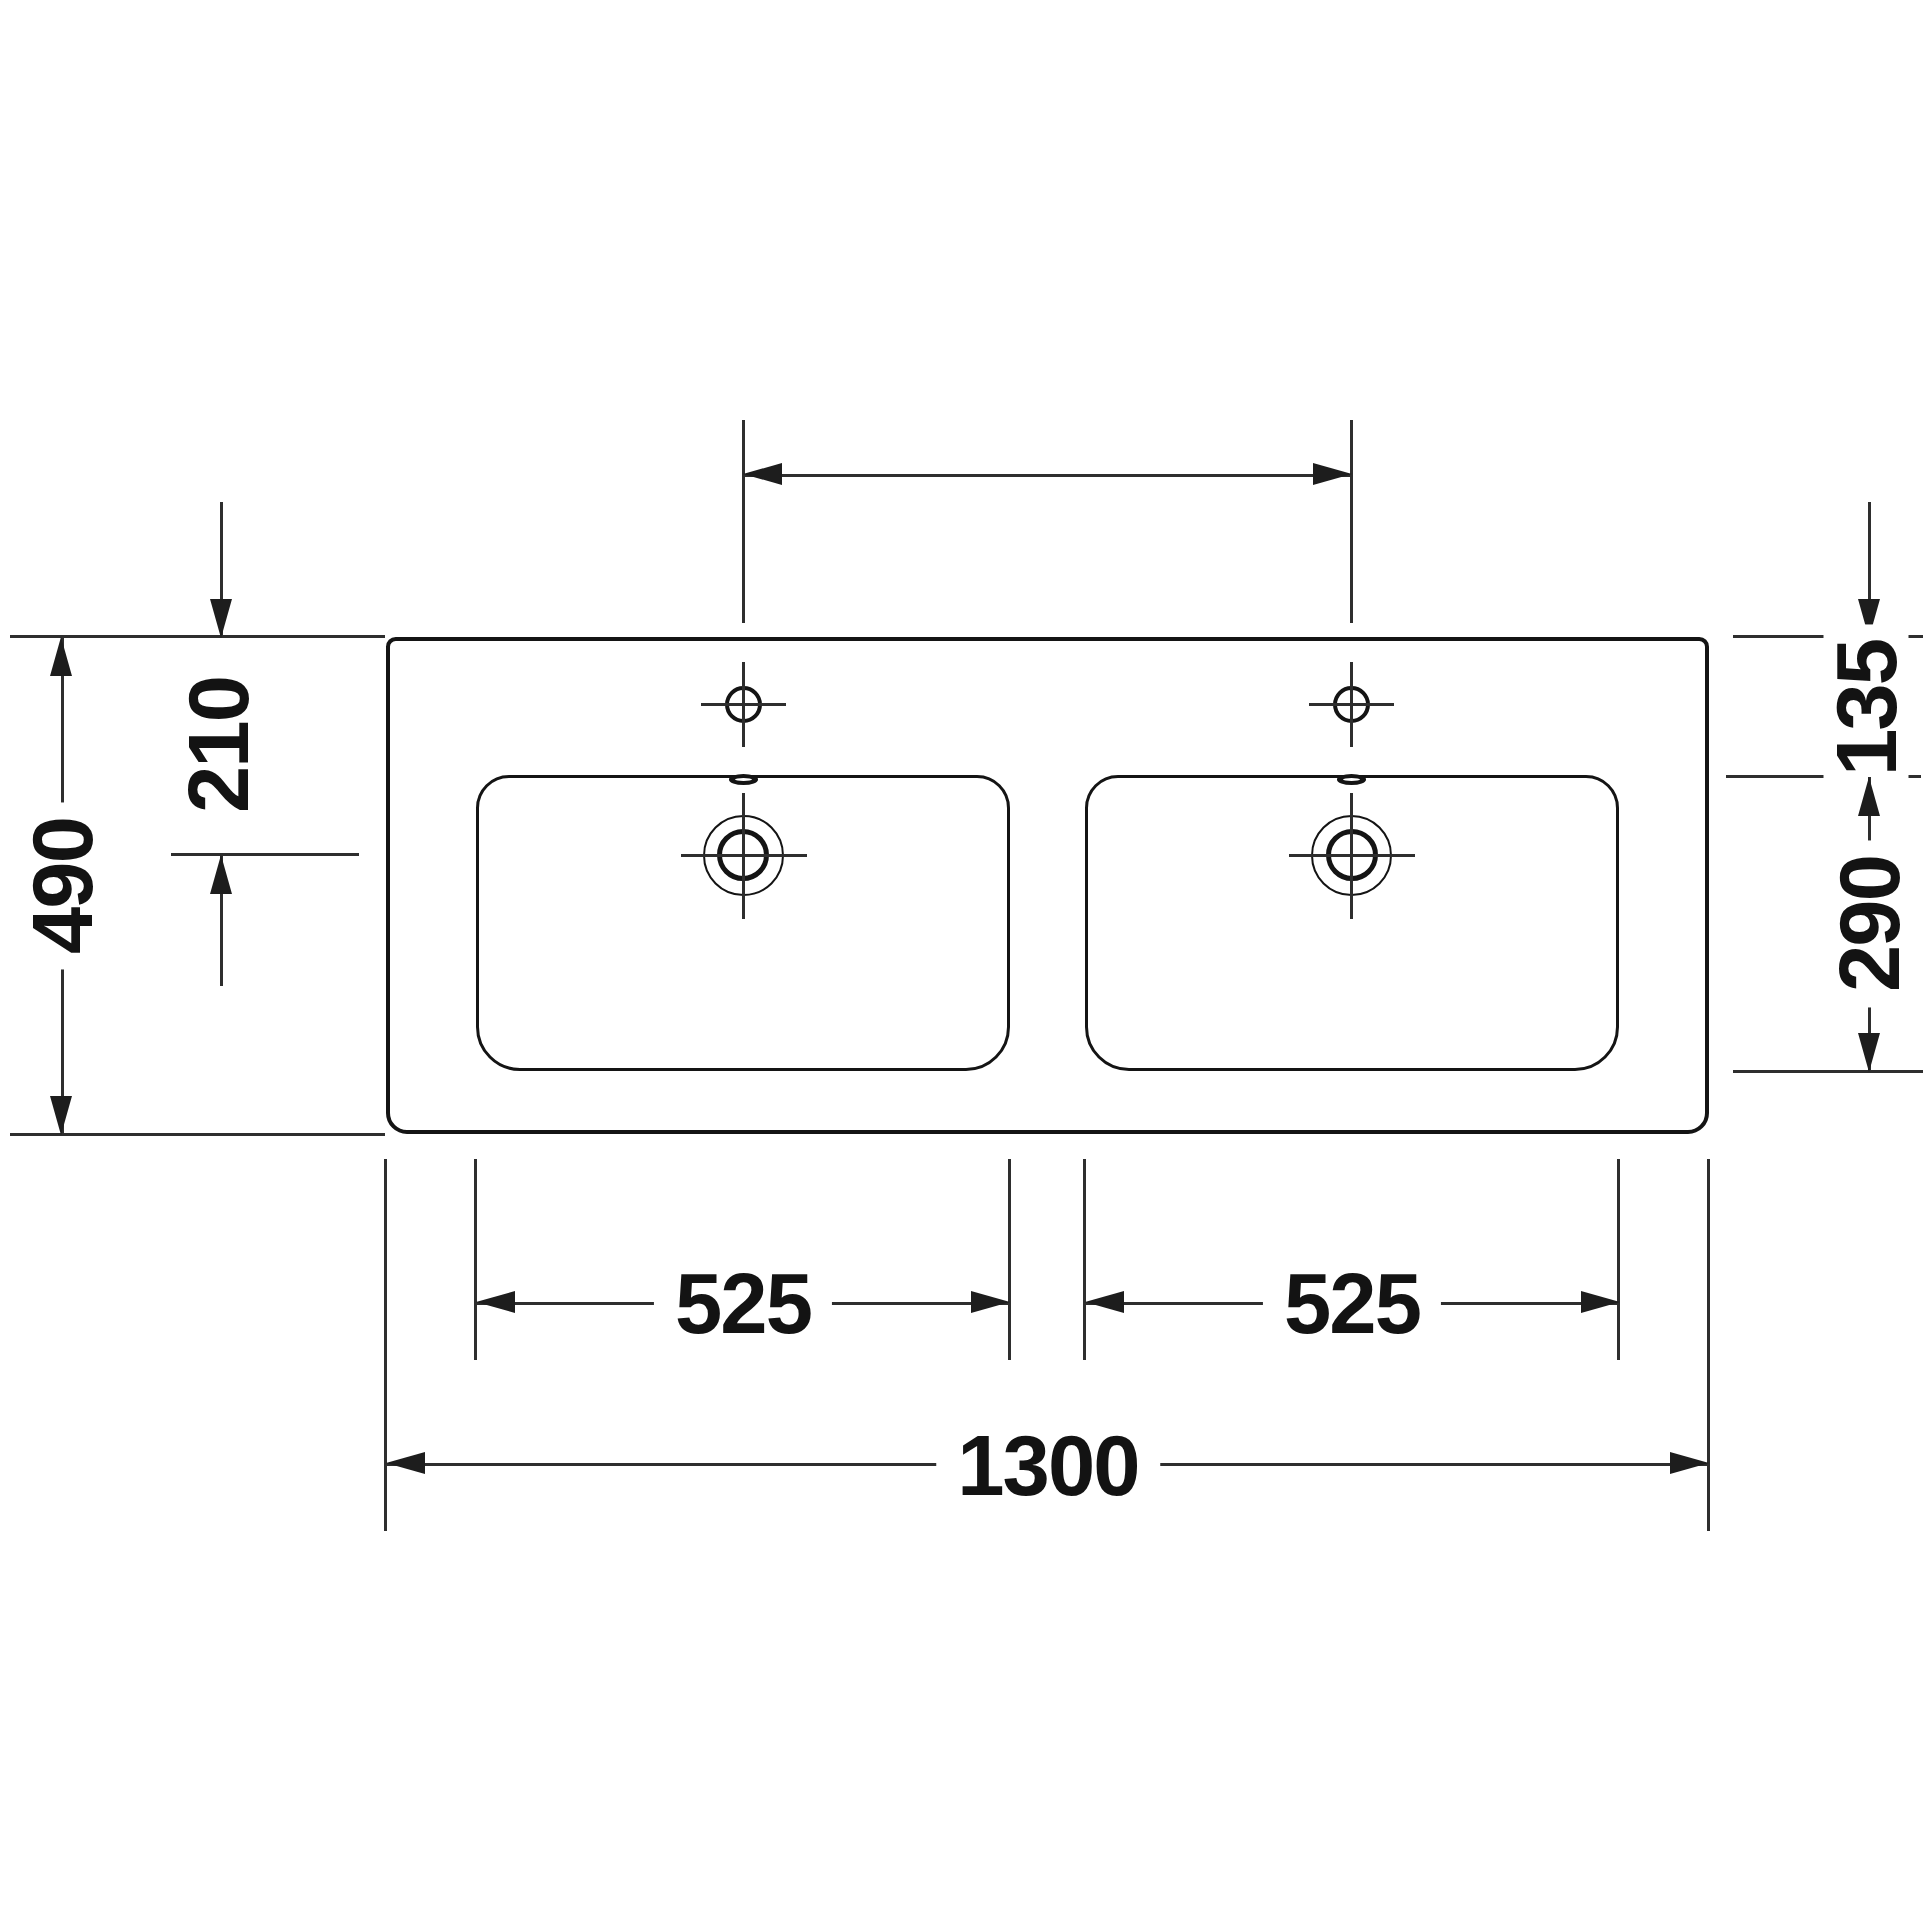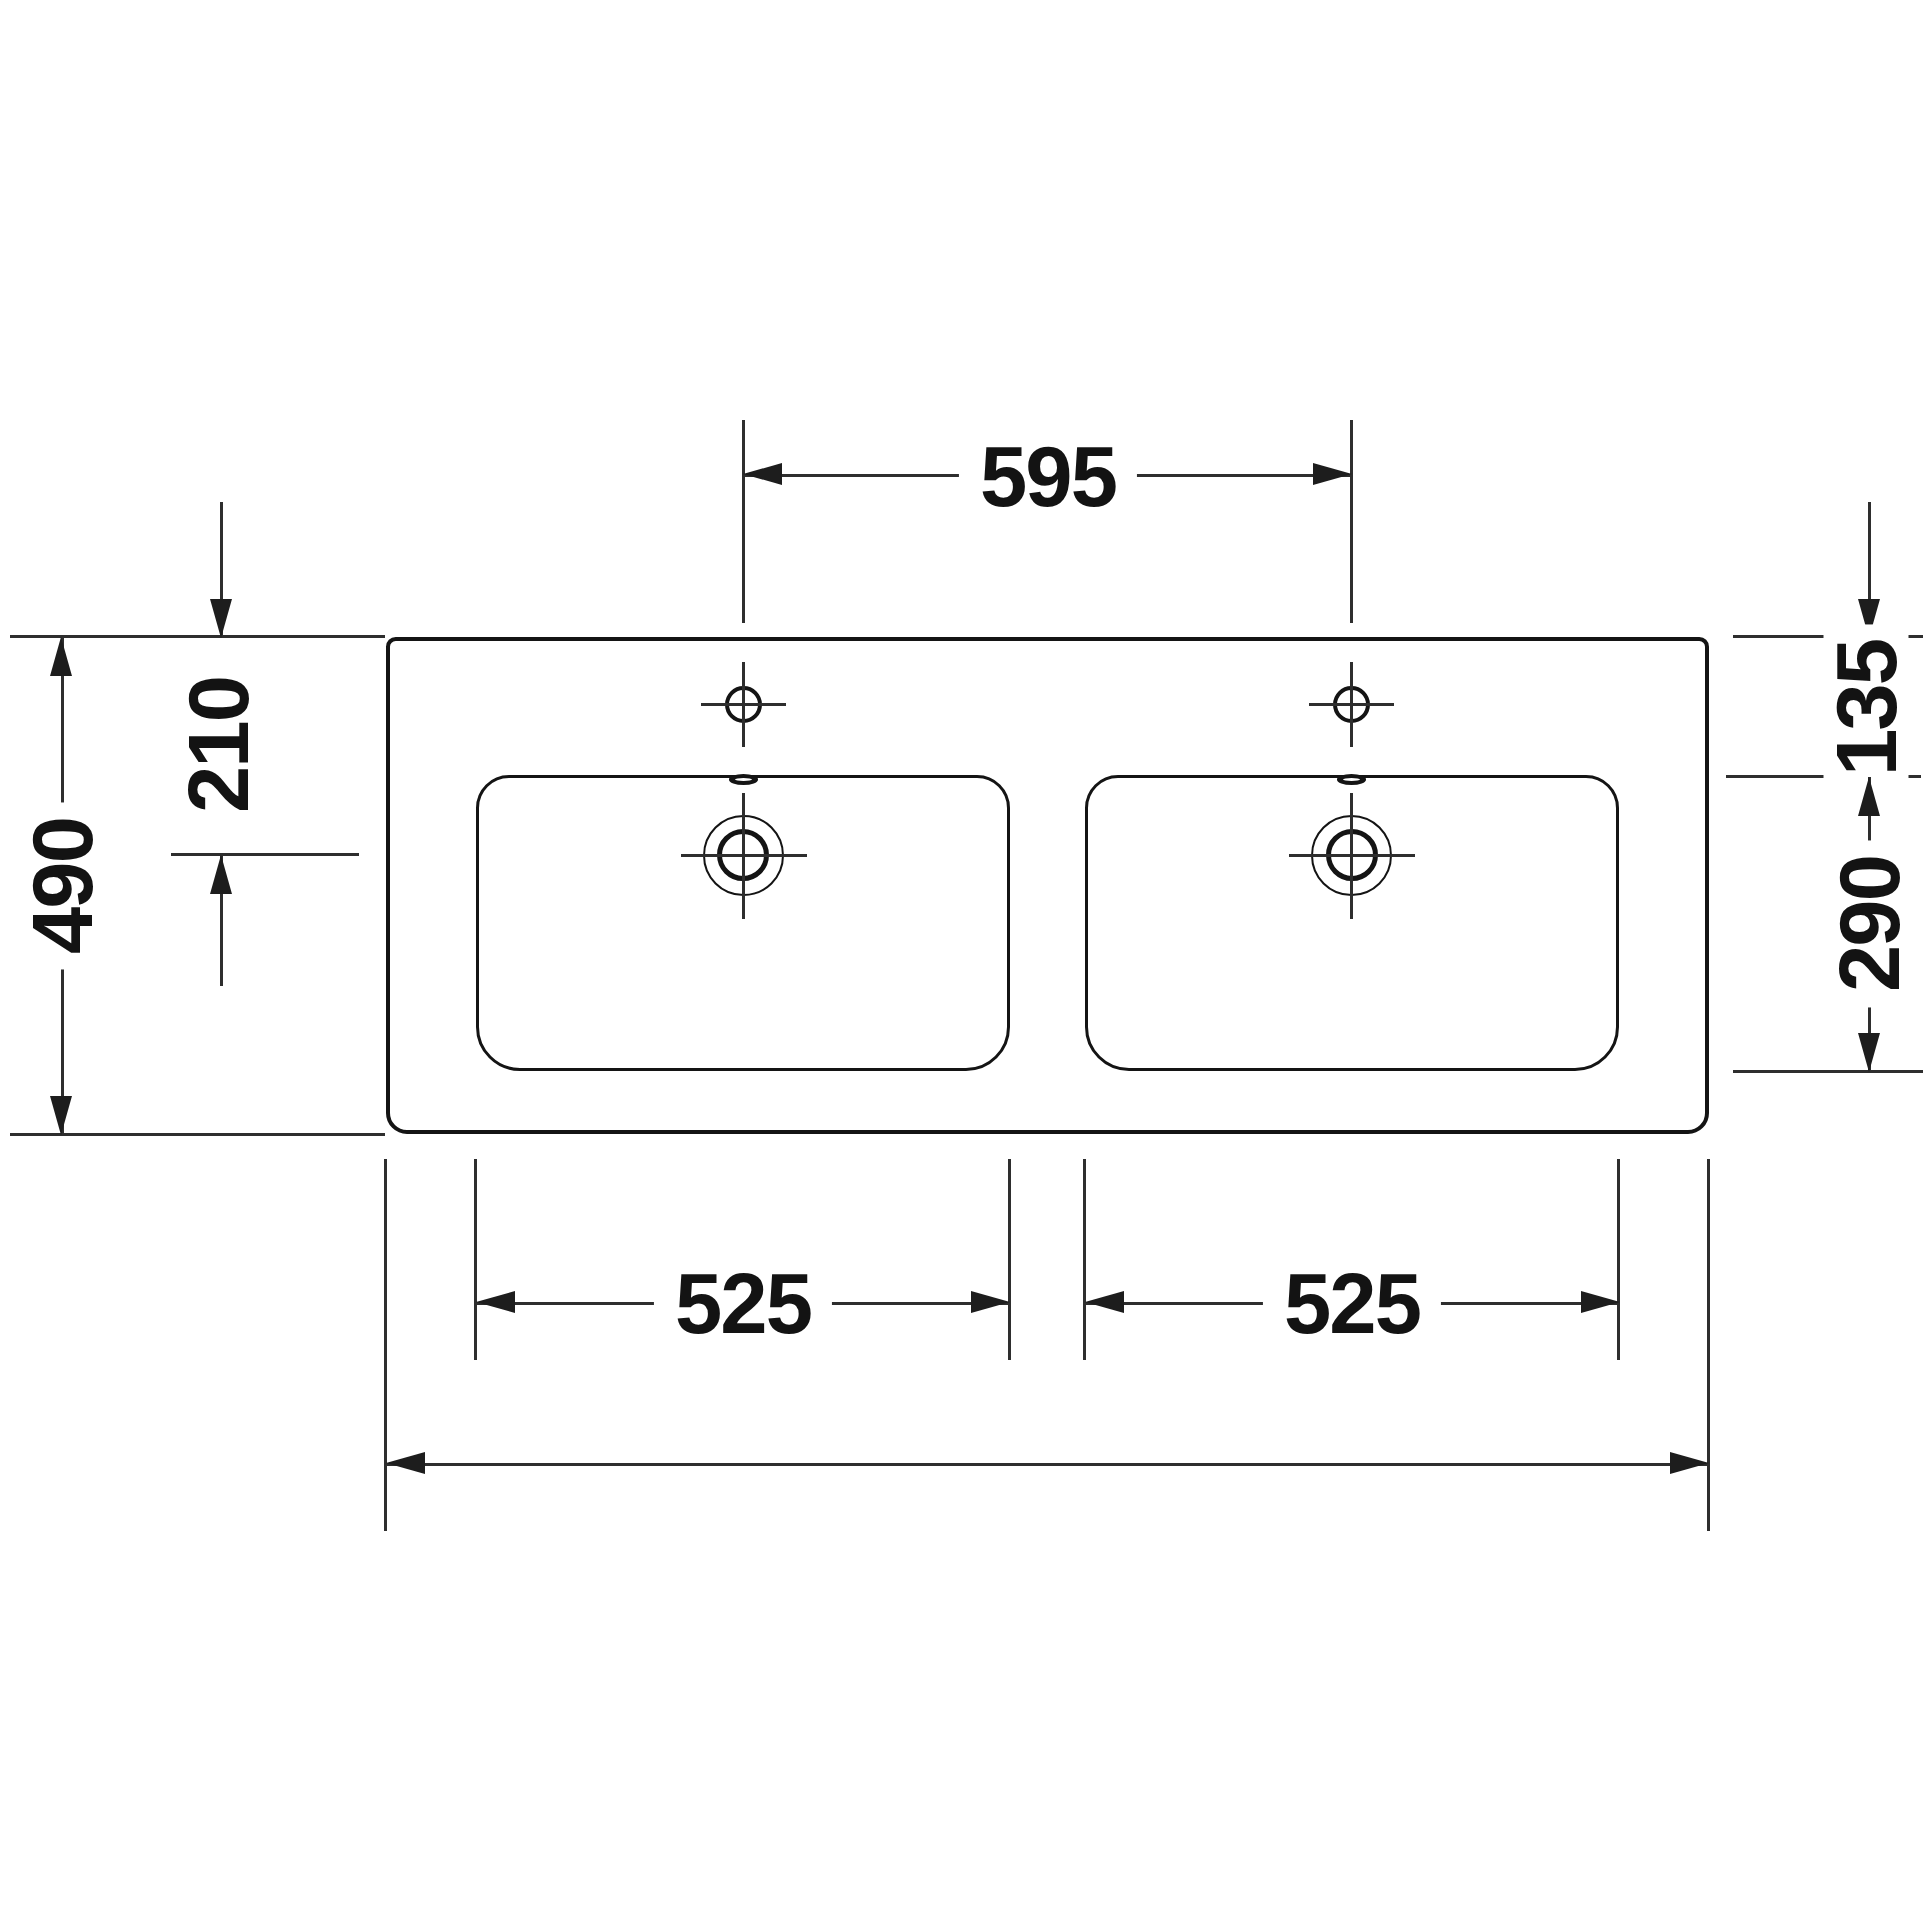--- a/index.html
+++ b/index.html
@@ -63,21 +63,20 @@
   <div class="circ" style="left:1311px;top:815px;width:81px;height:81px;border:2.9px solid #141414;"></div>
   <div class="circ" style="left:1326px;top:829px;width:52px;height:52px;border:5.8px solid #141414;"></div>
   <span class="hl" style="left:1289px;top:854px;width:126px;"></span>
   <span class="vl" style="left:1350px;top:793px;height:126px;"></span>
 
   <span class="vl" style="left:742px;top:420px;height:203px;"></span>
   <span class="vl" style="left:1350px;top:420px;height:203px;"></span>
   <span class="hl" style="left:743px;top:474px;width:608px;"></span>
   <span class="arr a-l" style="left:743px;top:463px;"></span>
   <span class="arr a-r" style="left:1313px;top:463px;"></span>
-  <span class="dim" style="left:1048px;top:476px;">595</span>
 
   <span class="hl" style="left:9.7px;top:635px;width:375px;"></span>
   <span class="hl" style="left:9.7px;top:1133px;width:375px;"></span>
   <span class="vl" style="left:61px;top:637px;height:497px;"></span>
   <span class="arr a-u" style="left:50px;top:637px;"></span>
   <span class="arr a-d" style="left:50px;top:1096px;"></span>
   <span class="dim rot" style="left:62px;top:886px;">490</span>
 
   <span class="vl" style="left:220px;top:502px;height:135px;"></span>
   <span class="arr a-d" style="left:210px;top:599px;"></span>
@@ -109,15 +108,16 @@
   <span class="hl" style="left:1085px;top:1302px;width:534px;"></span>
   <span class="arr a-l" style="left:1085px;top:1291px;"></span>
   <span class="arr a-r" style="left:1581px;top:1291px;"></span>
   <span class="dim" style="left:1352px;top:1303px;">525</span>
 
   <span class="vl" style="left:384px;top:1159px;height:372px;"></span>
   <span class="vl" style="left:1707px;top:1159px;height:372px;"></span>
   <span class="hl" style="left:386px;top:1463px;width:1323px;"></span>
   <span class="arr a-l" style="left:386px;top:1452px;"></span>
   <span class="arr a-r" style="left:1670px;top:1452px;"></span>
+  <span class="dim" style="left:1048px;top:1465px;">1300</span>
 
 </div>
 
 
 </body></html>

